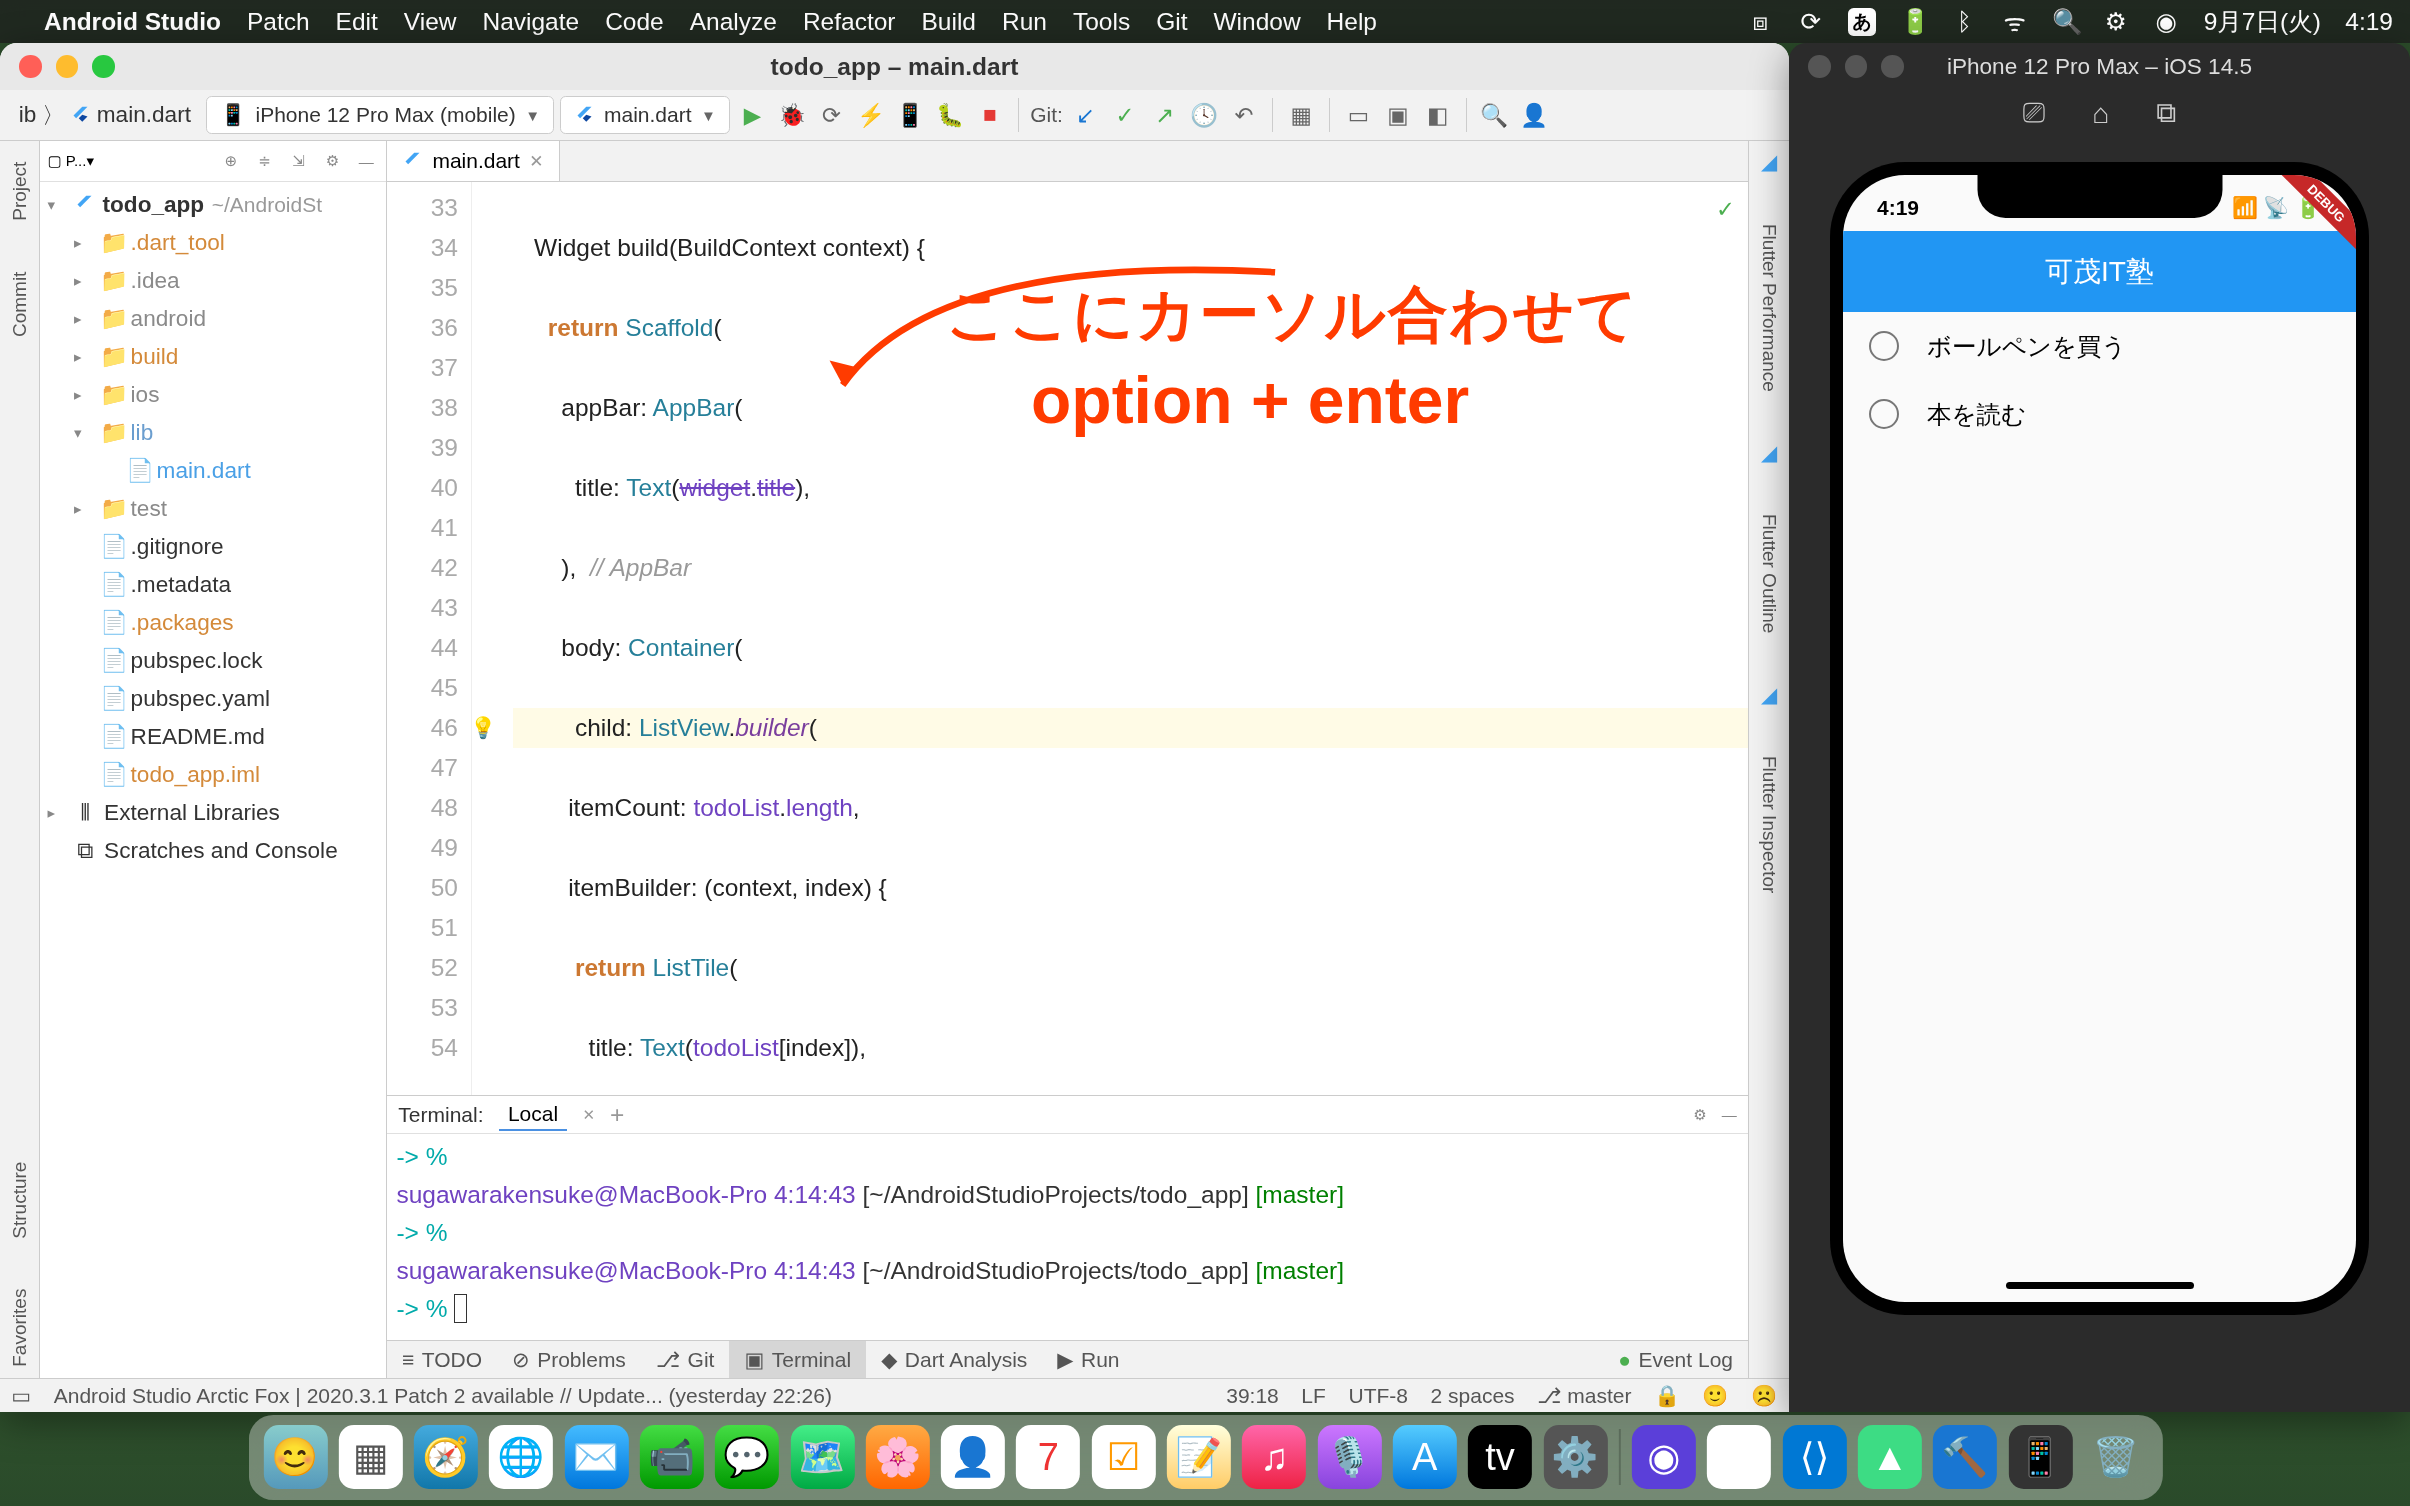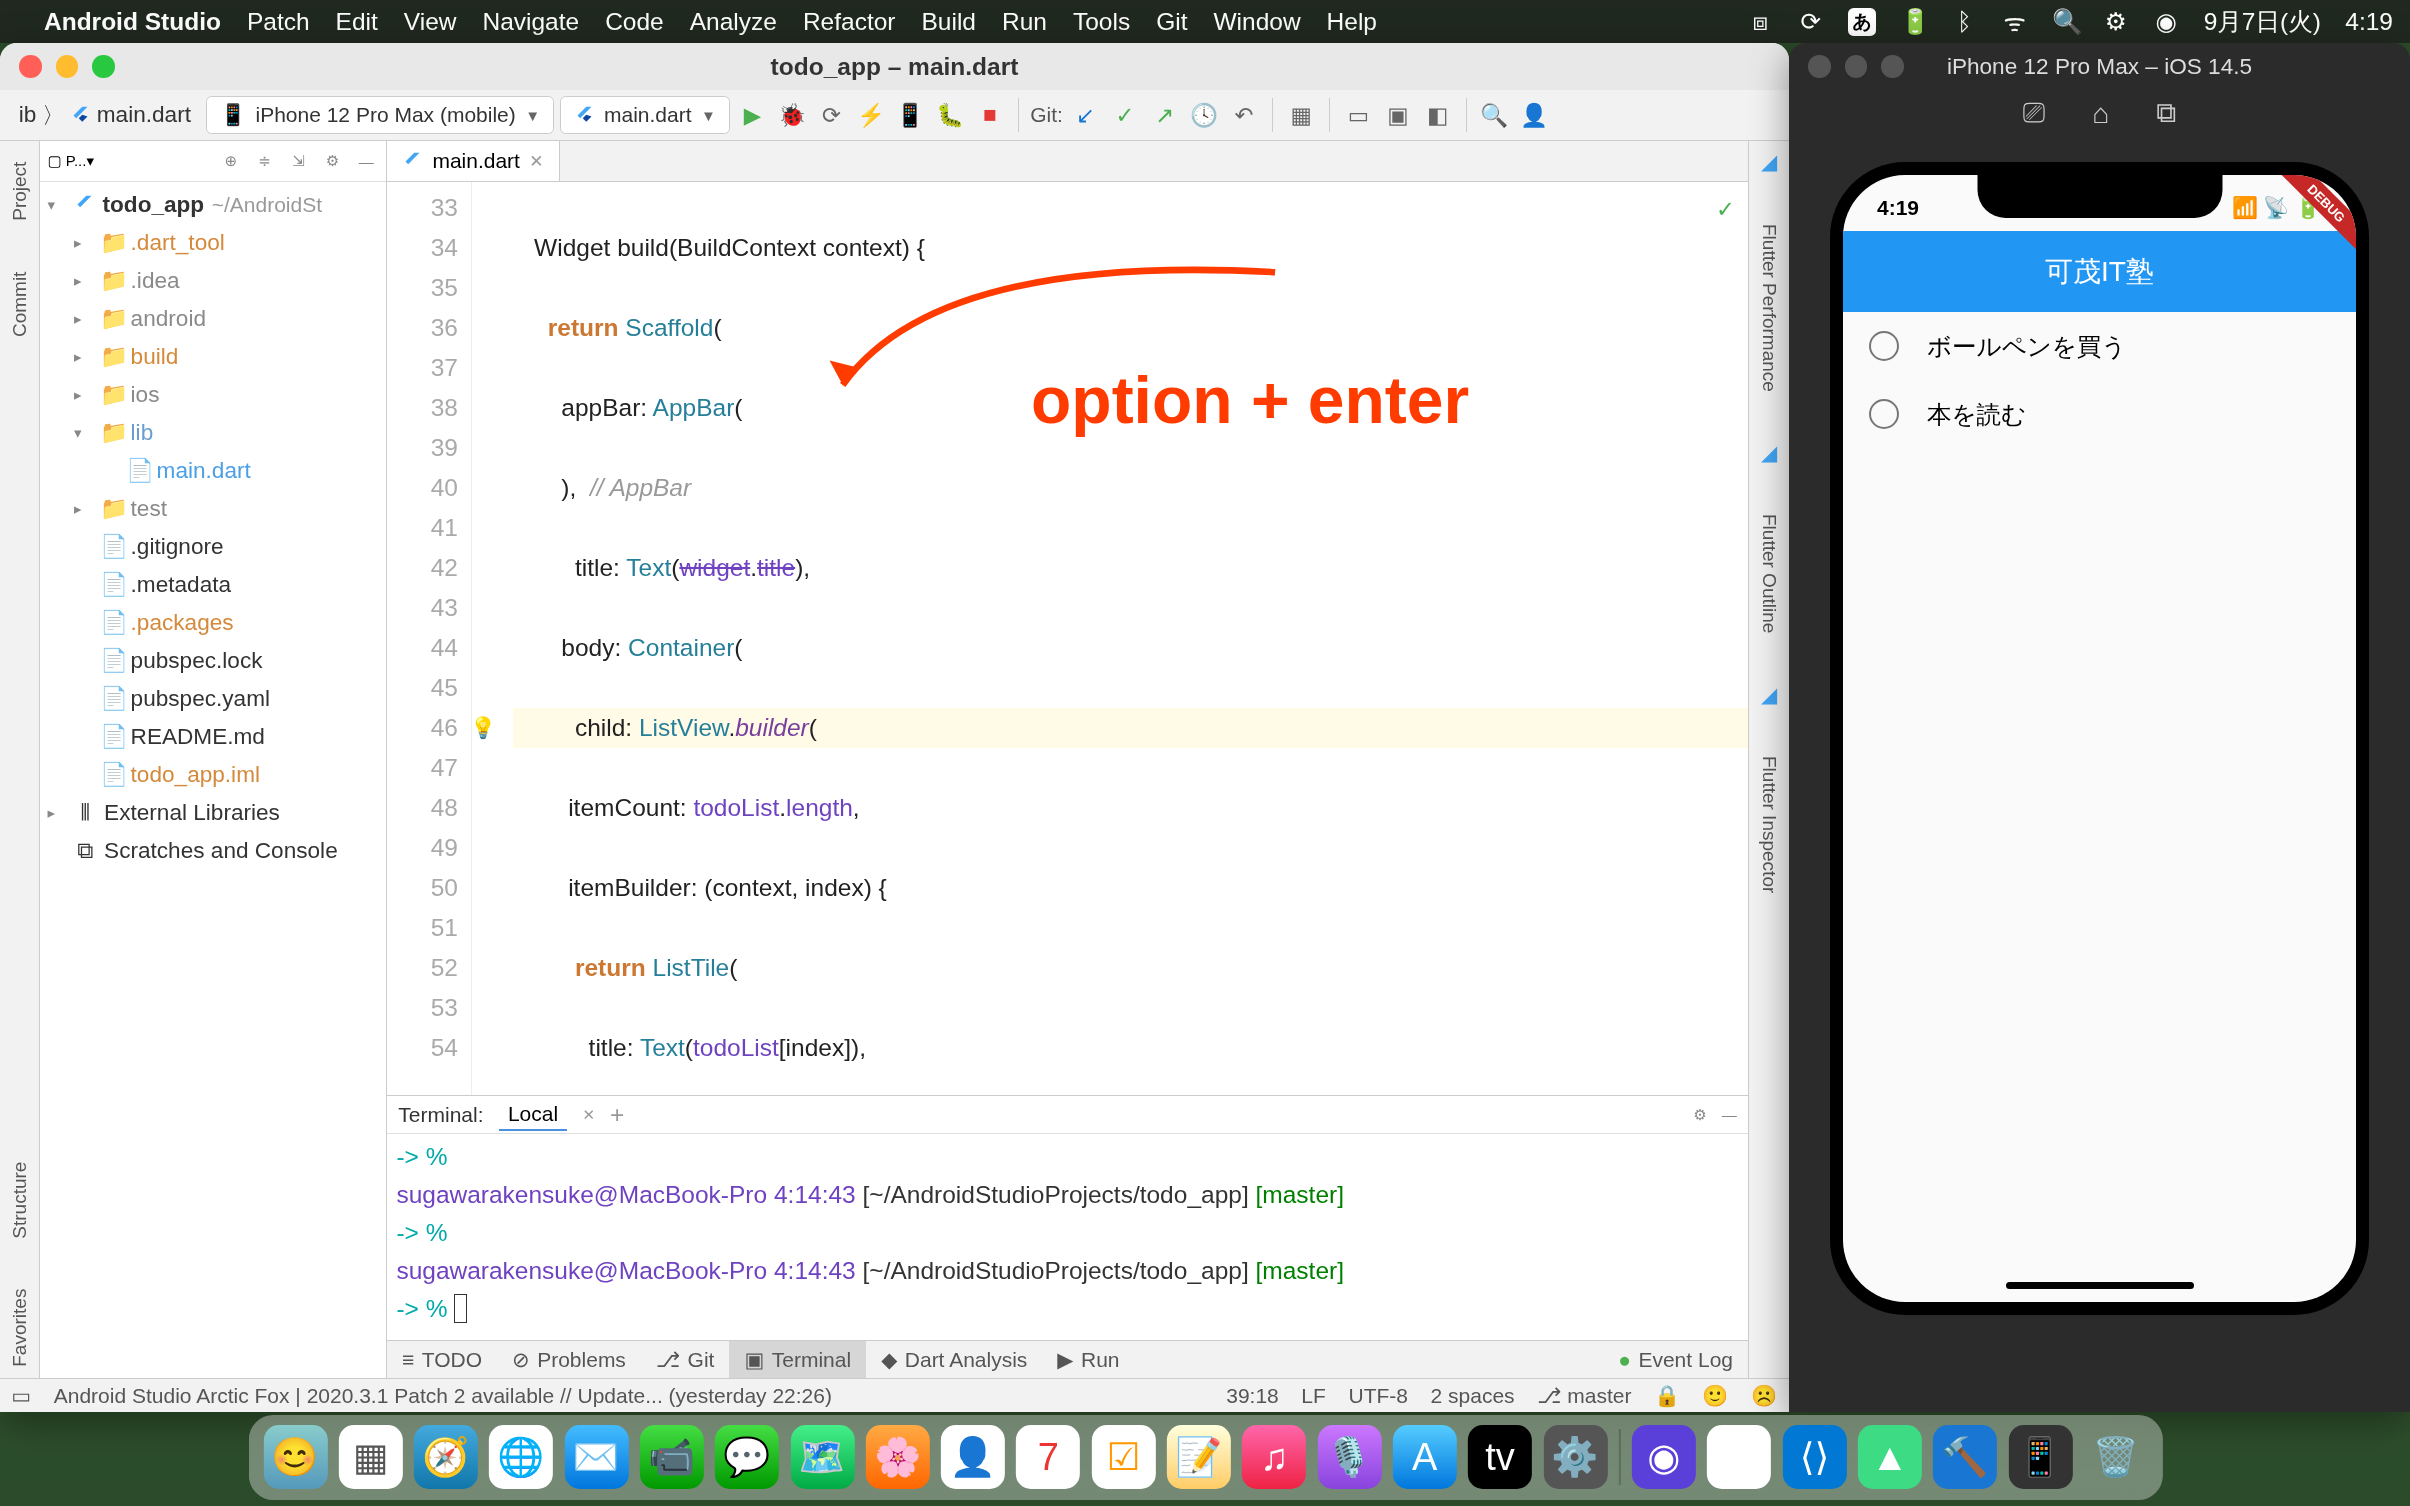--- a/index.html
+++ b/index.html
@@ -371,22 +371,22 @@
             <div>51</div>
             <div>52</div>
             <div>53</div>
             <div>54</div>
           </div>
         <div class="fold-col"></div>
         <div class="code">
 <div class="line"><span>  Widget build(BuildContext context) {</span></div>
 <div class="line"><span class="kw">    return </span><span class="type">Scaffold</span><span>(</span></div>
 <div class="line"><span>      appBar: </span><span class="type">AppBar</span><span>(</span></div>
+<div class="line"><span>        title: </span><span class="type">Text</span><span>(</span><span class="purple" style="text-decoration:line-through">widget</span><span>.</span><span class="purple" style="text-decoration:line-through">title</span><span>),</span></div>
 <div class="line"><span>      ),  </span><span class="cmt">// AppBar</span></div>
-<div class="line"><span>        title: </span><span class="type">Text</span><span>(</span><span class="purple" style="text-decoration:line-through">widget</span><span>.</span><span class="purple" style="text-decoration:line-through">title</span><span>),</span></div>
 <div class="line"><span>      body: </span><span class="type">Container</span><span>(</span></div>
 <div class="line hl" style="position:relative"><span class="bulb">💡</span><span>        child: </span><span class="type">ListView</span><span>.</span><span class="call">builder</span><span>(</span></div>
 <div class="line"><span>       itemCount: </span><span class="purple">todoList</span><span>.</span><span class="purple">length</span><span>,</span></div>
 <div class="line"><span>       itemBuilder: (context, index) {</span></div>
 <div class="line"><span class="kw">        return </span><span class="type">ListTile</span><span>(</span></div>
 <div class="line"><span>          title: </span><span class="type">Text</span><span>(</span><span class="purple">todoList</span><span>[index]),</span></div>
 
 
 
 
@@ -395,20 +395,21 @@
 
 
 
 
 
 
           <svg style="position:absolute;left:160px;top:62px;pointer-events:none" width="659" height="188" viewBox="0 0 700 200">
             <path d="M 640 30 Q 280 10 180 150" stroke="#ff3b00" stroke-width="7" fill="none"></path>
             <path d="M 180 150 l -14 -26 l 32 8 z" fill="#ff3b00"></path>
           </svg>
+          <div class="annot1">ここにカーソル合わせて</div>
           <div class="annot2">option + enter</div>
         </div>
       </div>
 
       <div class="terminal-panel">
         <div class="term-header">
           <span class="lbl">Terminal:</span>
           <span class="tab">Local</span>
           <span style="color:#999">✕</span>
           <span style="color:#999;font-size:24.5px">+</span>

